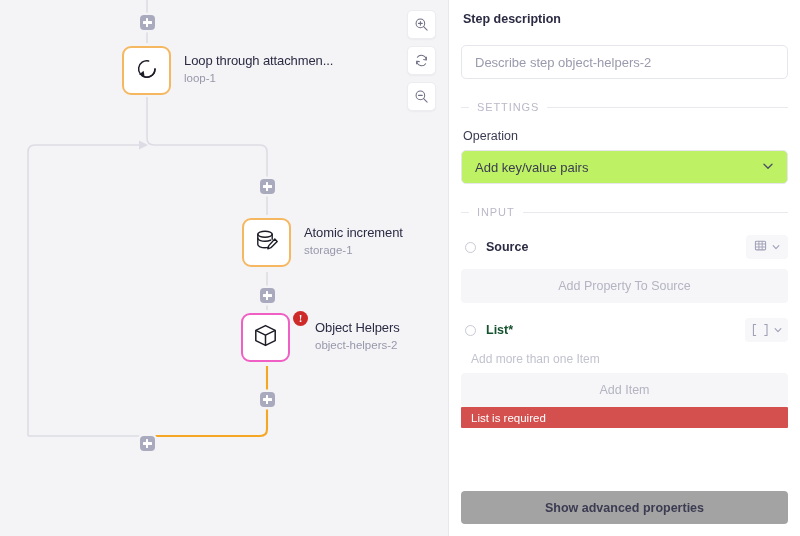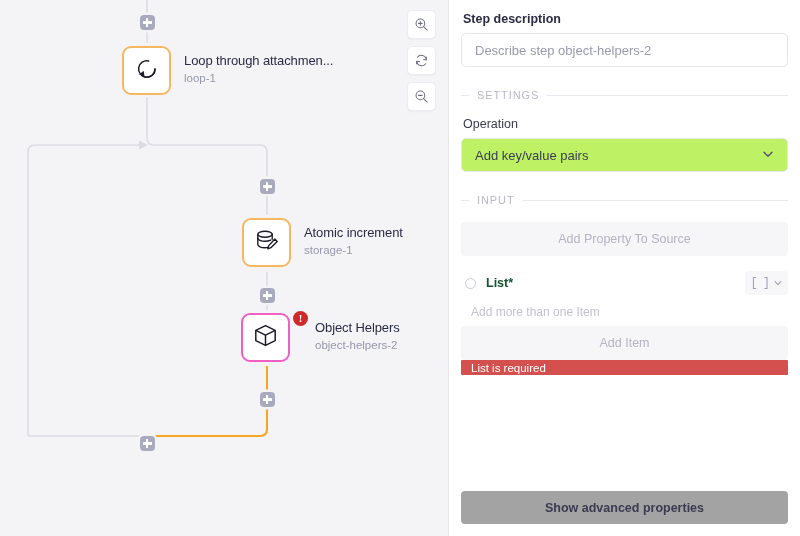--- a/index.html
+++ b/index.html
@@ -131,20 +131,21 @@
     width: 100%;
     height: 34px;
     border: 1px solid #e6e6ed;
     border-radius: 5px;
     padding: 0 13px;
     font-size: 13px;
     color: #8a8a9e;
     font-family: "Liberation Sans", sans-serif;
     background: #fff;
     outline: none;
+    margin-top: 12px;
   }
   .text-input::placeholder { color: #9a9aae; }
 
   .section-div {
     display: flex;
     align-items: center;
     margin: 22px 0 16px 0;
     gap: 8px;
   }
   .section-div .lead { width: 8px; height: 1px; background: #e8e8ee; flex: 0 0 8px; }
@@ -231,21 +232,21 @@
     cursor: pointer;
     display: flex; align-items: center; justify-content: center;
   }
   .hint-text {
     font-size: 12px;
     color: #c2c2cf;
     margin: 3px 0 7px 10px;
   }
   .error-bar {
     width: 100%;
-    height: 15px;
+    height: 21px;
     background: #d4504f;
     color: #ffffff;
     font-size: 11.5px;
     display: flex;
     align-items: center;
     padding-left: 10px;
     border-radius: 1px;
   }
   .advanced-btn {
     position: absolute;
@@ -391,20 +392,37 @@
       </span>
     </div>
 
     <div class="section-div">
       <span class="lead"></span>
       <span class="section-title">INPUT</span>
       <span class="tail"></span>
     </div>
 
     
+    <div class="prop-row">
+      <span class="radio"></span>
+      <span class="prop-name">Source</span>
+      <span class="type-chip">
+        <span>
+          <svg width="13" height="13" viewBox="0 0 14 14" fill="none">
+            <rect x="1.5" y="2.3" width="11" height="9.4" rx="1.2" stroke="#9fa0b5" stroke-width="1.1" fill="none"></rect>
+            <path d="M1.5,5.4 H12.5 M1.5,8.6 H12.5 M5.3,2.3 V11.7 M8.8,2.3 V11.7" stroke="#9fa0b5" stroke-width="1"></path>
+          </svg>
+        </span>
+        <span>
+          <svg width="10" height="10" viewBox="0 0 14 14" fill="none">
+            <polyline points="3,5.2 7,9.2 11,5.2" stroke="#9fa0b5" stroke-width="1.6" fill="none" stroke-linecap="round" stroke-linejoin="round"></polyline>
+          </svg>
+        </span>
+      </span>
+    </div>
     <button class="ghost-btn">Add Property To Source</button>
 
     
     <div class="prop-row mt14">
       <span class="radio"></span>
       <span class="prop-name required">List*</span>
       <span class="type-chip">
         <span class="chip-glyph">[ ]</span>
         <span>
           <svg width="10" height="10" viewBox="0 0 14 14" fill="none">

